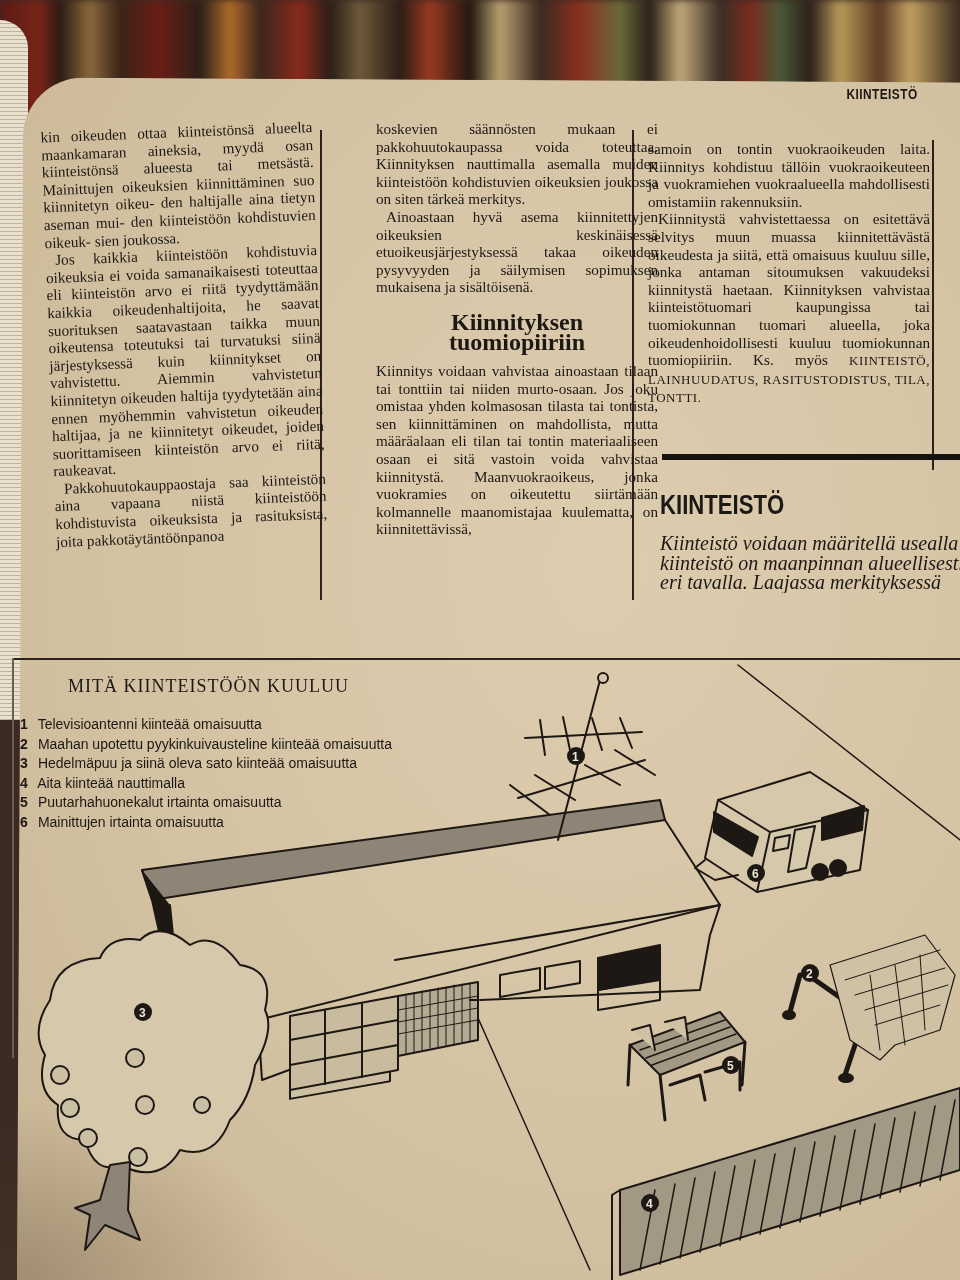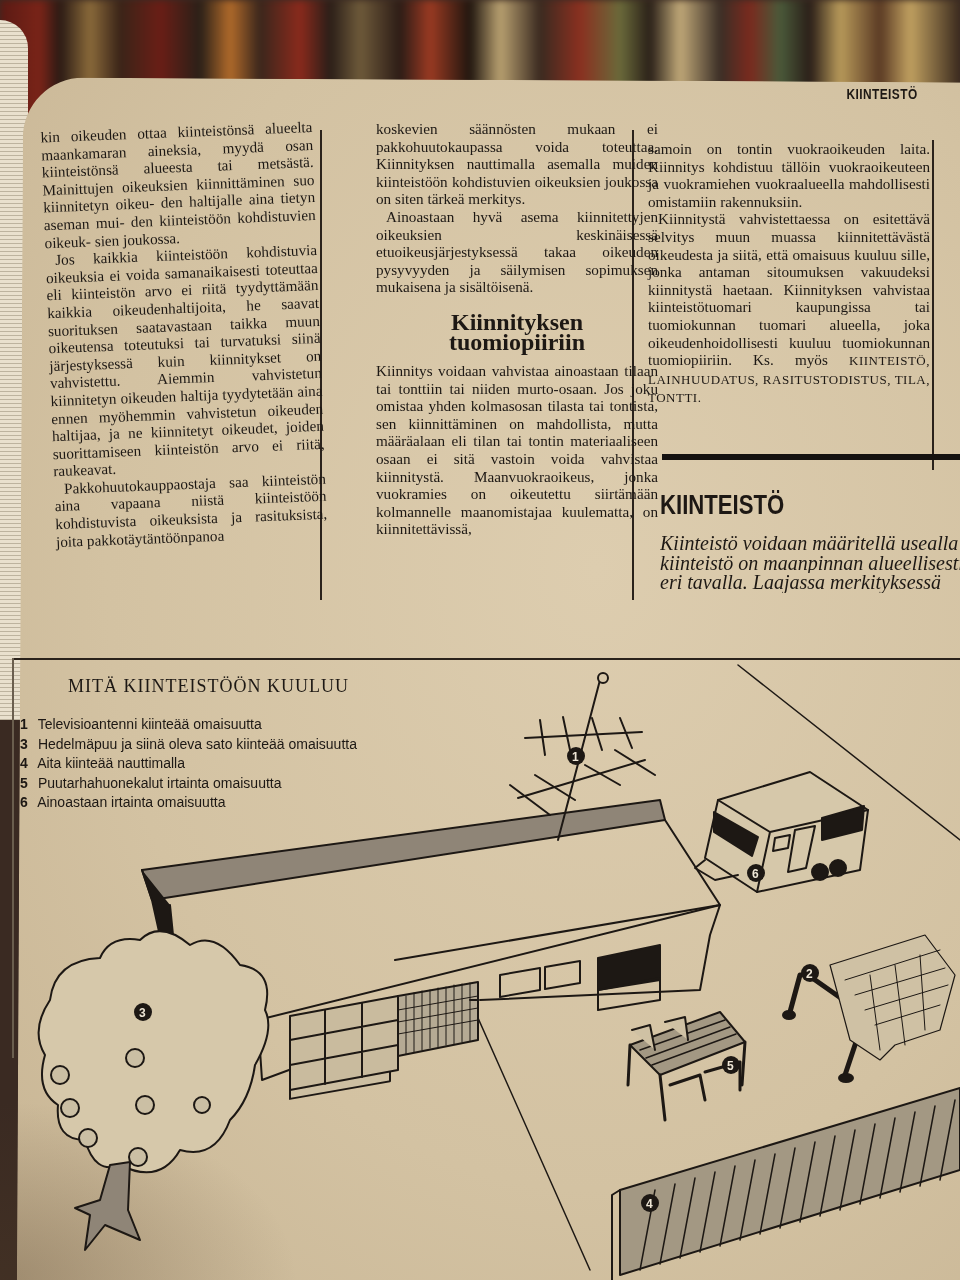--- a/index.html
+++ b/index.html
@@ -256,28 +256,32 @@
   </g>
 </svg>
 
 <div class="legend">
   <div class="legend-title">MITÄ KIINTEISTÖÖN KUULUU</div>
   <div class="legend-item">
     <span class="legend-num">1</span>
     <span>Televisioantenni kiinteää omaisuutta</span>
   </div>
   <div class="legend-item">
+    <span class="legend-num">2</span>
+    <span>Maahan upotettu pyykinkuivausteline kiinteää omaisuutta</span>
+  </div>
+  <div class="legend-item">
     <span class="legend-num">3</span>
     <span>Hedelmäpuu ja siinä oleva sato kiinteää omaisuutta</span>
   </div>
   <div class="legend-item">
     <span class="legend-num">4</span>
     <span>Aita kiinteää nauttimalla</span>
   </div>
   <div class="legend-item">
     <span class="legend-num">5</span>
     <span>Puutarhahuonekalut irtainta omaisuutta</span>
   </div>
   <div class="legend-item">
     <span class="legend-num">6</span>
-    <span>Ainoastaan irtainta omaisuutta</span>
+    <span>Mainittujen irtainta omaisuutta</span>
   </div>
 </div>
 
 </body></html>

